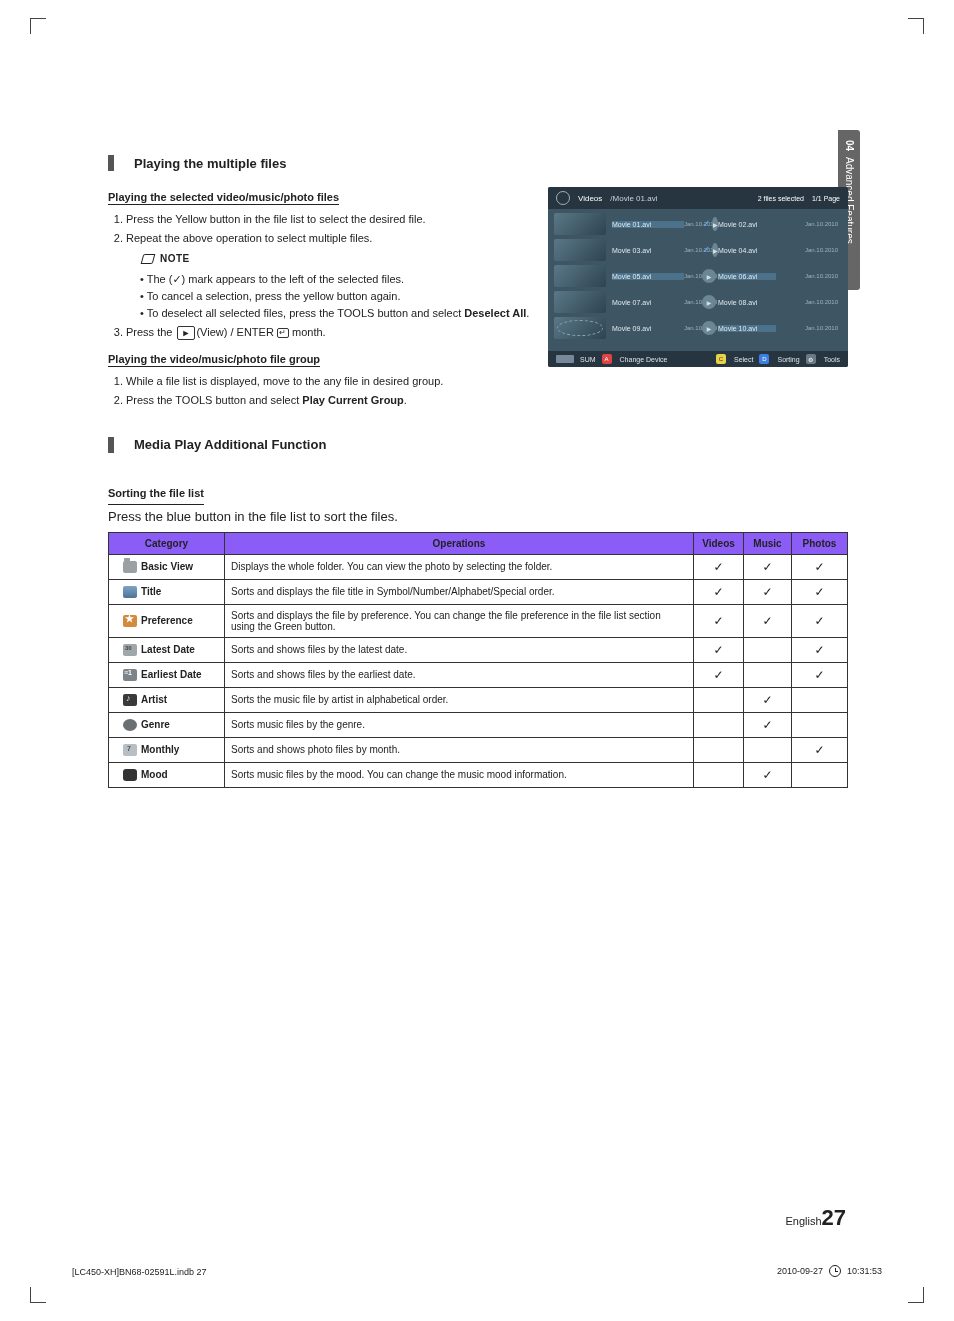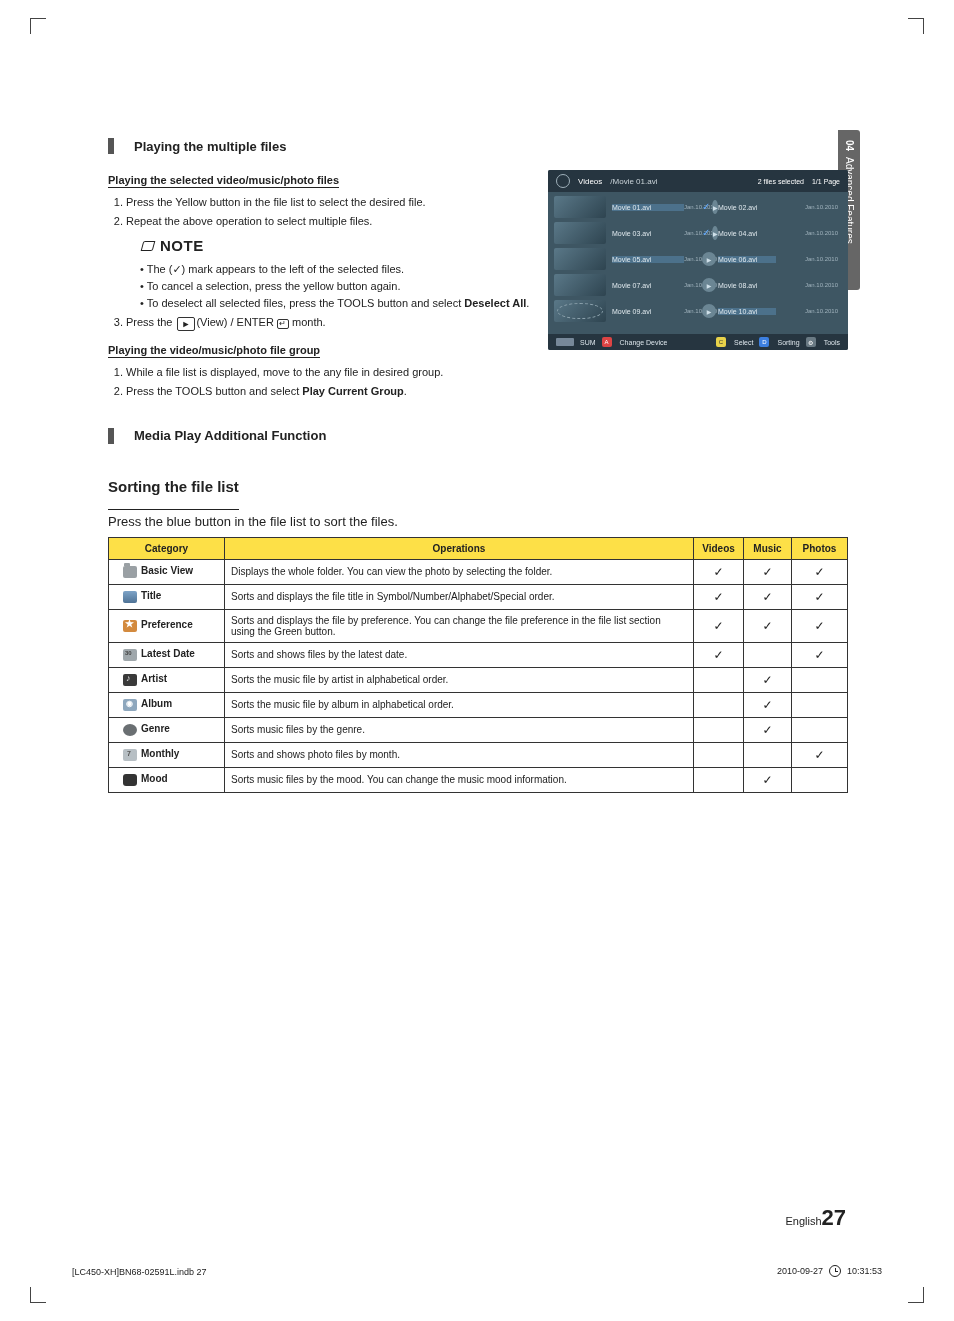--- a/index.html
+++ b/index.html
@@ -34,21 +34,21 @@
     align-items: center;
     justify-content: flex-start;
     padding-top: 10px;
     border-radius: 0 3px 3px 0;
   }
   .side-tab .num { font-weight: bold; margin-bottom: 6px; }
 
   .content {
     position: absolute;
     left: 108px;
-    top: 126px;
+    top: 143px;
     width: 740px;
   }
 
   .section-hdr {
     display: flex;
     align-items: center;
     margin-bottom: 10px;
     margin-top: 12px;
   }
   .section-hdr .bar {
@@ -72,21 +72,21 @@
   ol.steps ul { list-style: none; padding-left: 14px; margin-top: 2px; }
   ol.steps ul li::before { content: "• "; }
 
   .note-row { display: flex; align-items: center; gap: 6px; margin: 4px 0 4px 16px; }
   .note-icon {
     width: 12px; height: 10px;
     border: 1px solid #222;
     border-radius: 2px 0 2px 0;
     transform: skewX(-15deg);
   }
-  .note-label { font-size: 15px; font-weight: bold; letter-spacing: 0.5px; }
+  .note-label { font-size: 10px; font-weight: bold; letter-spacing: 0.5px; }
 
   .btn-box {
     display: inline-block;
     border: 1px solid #333;
     border-radius: 2px;
     padding: 0 4px;
     font-size: 9px;
     line-height: 12px;
     vertical-align: middle;
     margin: 0 1px;
@@ -171,40 +171,40 @@
     min-width: 10px; height: 10px; padding: 0 2px;
     border-radius: 2px; font-size: 6px; margin-right: 2px;
   }
   .k-yellow { background: #e8d24a; color: #333; }
   .k-blue { background: #3c7fe0; color: #fff; }
   .k-grey { background: #6a7a84; color: #fff; }
   .k-red { background: #d44; color:#fff; }
 
   
   .sort-label {
-    font-size: 15px; font-weight: bold;
+    font-size: 11px; font-weight: bold;
     border-bottom: 1px solid #222;
     display: inline-block;
-    padding-bottom: 14px;
+    padding-bottom: 5px;
     margin-top: 24px;
   }
   .sort-desc { font-size: 13px; margin: 4px 0 8px; }
 
   table.sort {
     border-collapse: collapse;
     width: 100%;
     font-size: 10px;
   }
   table.sort th, table.sort td {
     border: 1px solid #333;
     padding: 5px 6px;
     vertical-align: middle;
   }
   table.sort th {
-    background: #fde047;
+    background: #8b5cf6;
     font-weight: bold;
   }
   table.sort td.cat {
     white-space: nowrap;
     font-weight: bold;
     padding-left: 8px;
   }
   .cat-ico {
     display: inline-block; width: 14px; height: 12px;
     background: #888; border-radius: 2px; vertical-align: middle;
@@ -428,29 +428,29 @@
     <td class="chk">✓</td>
         </tr>
         <tr>
     <td class="cat"><span class="cat-ico ico-latest"></span>Latest Date</td>
     <td>Sorts and shows files by the latest date.</td>
     <td class="chk">✓</td>
     <td class="chk"></td>
     <td class="chk">✓</td>
         </tr>
         <tr>
+    <td class="cat"><span class="cat-ico ico-earliest"></span>Earliest Date</td>
+    <td>Sorts and shows files by the earliest date.</td>
+    <td class="chk">✓</td>
+    <td class="chk"></td>
+    <td class="chk">✓</td>
+        </tr>
+        <tr>
     <td class="cat"><span class="cat-ico ico-artist"></span>Artist</td>
     <td>Sorts the music file by artist in alphabetical order.</td>
-    <td class="chk"></td>
-    <td class="chk">✓</td>
-    <td class="chk"></td>
-        </tr>
-        <tr>
-    <td class="cat"><span class="cat-ico ico-album"></span>Album</td>
-    <td>Sorts the music file by album in alphabetical order.</td>
     <td class="chk"></td>
     <td class="chk">✓</td>
     <td class="chk"></td>
         </tr>
         <tr>
     <td class="cat"><span class="cat-ico ico-genre"></span>Genre</td>
     <td>Sorts music files by the genre.</td>
     <td class="chk"></td>
     <td class="chk">✓</td>
     <td class="chk"></td>

